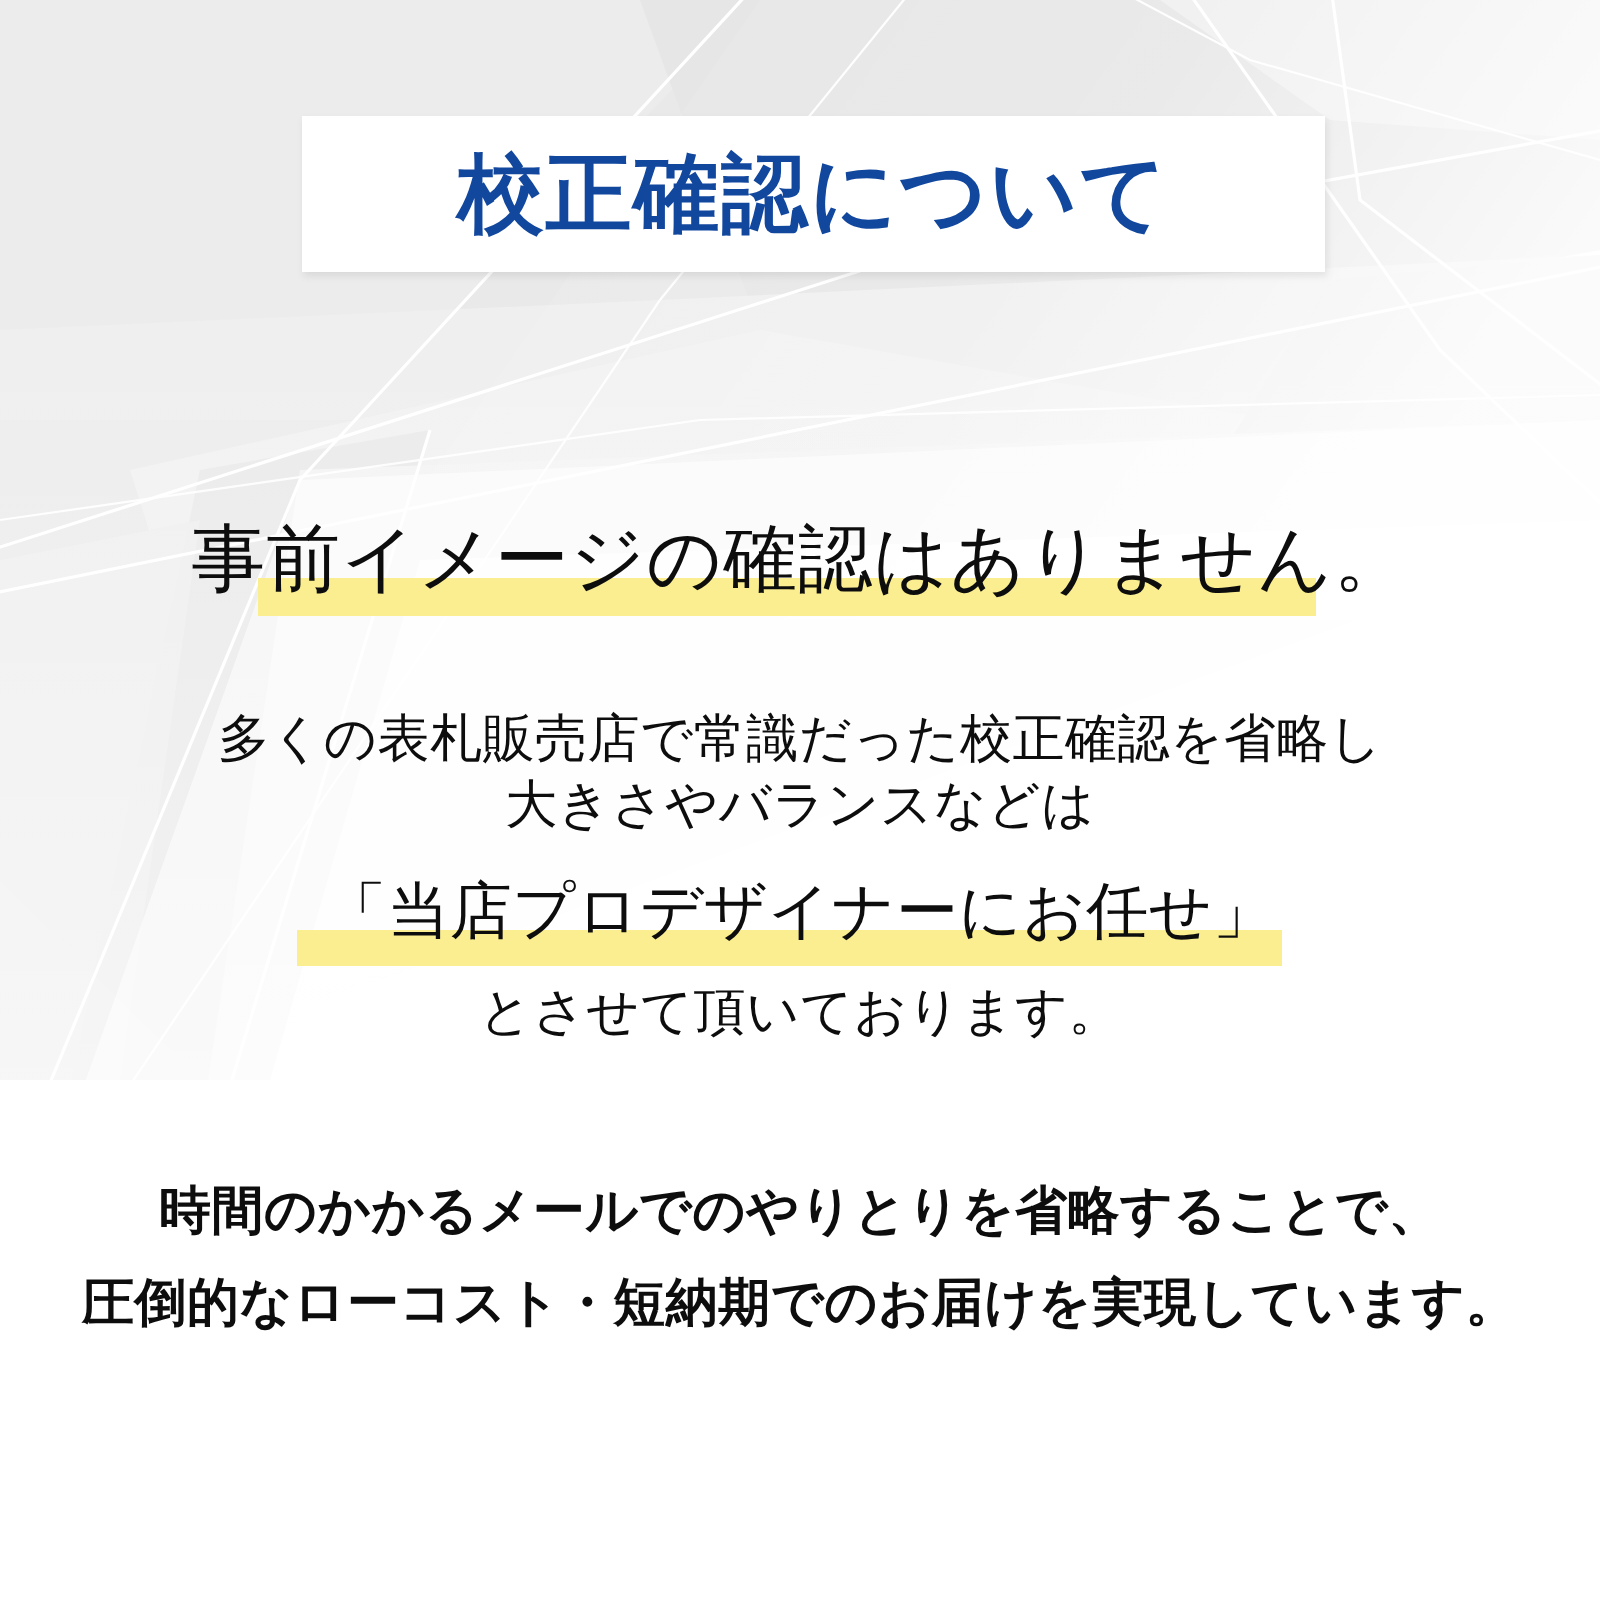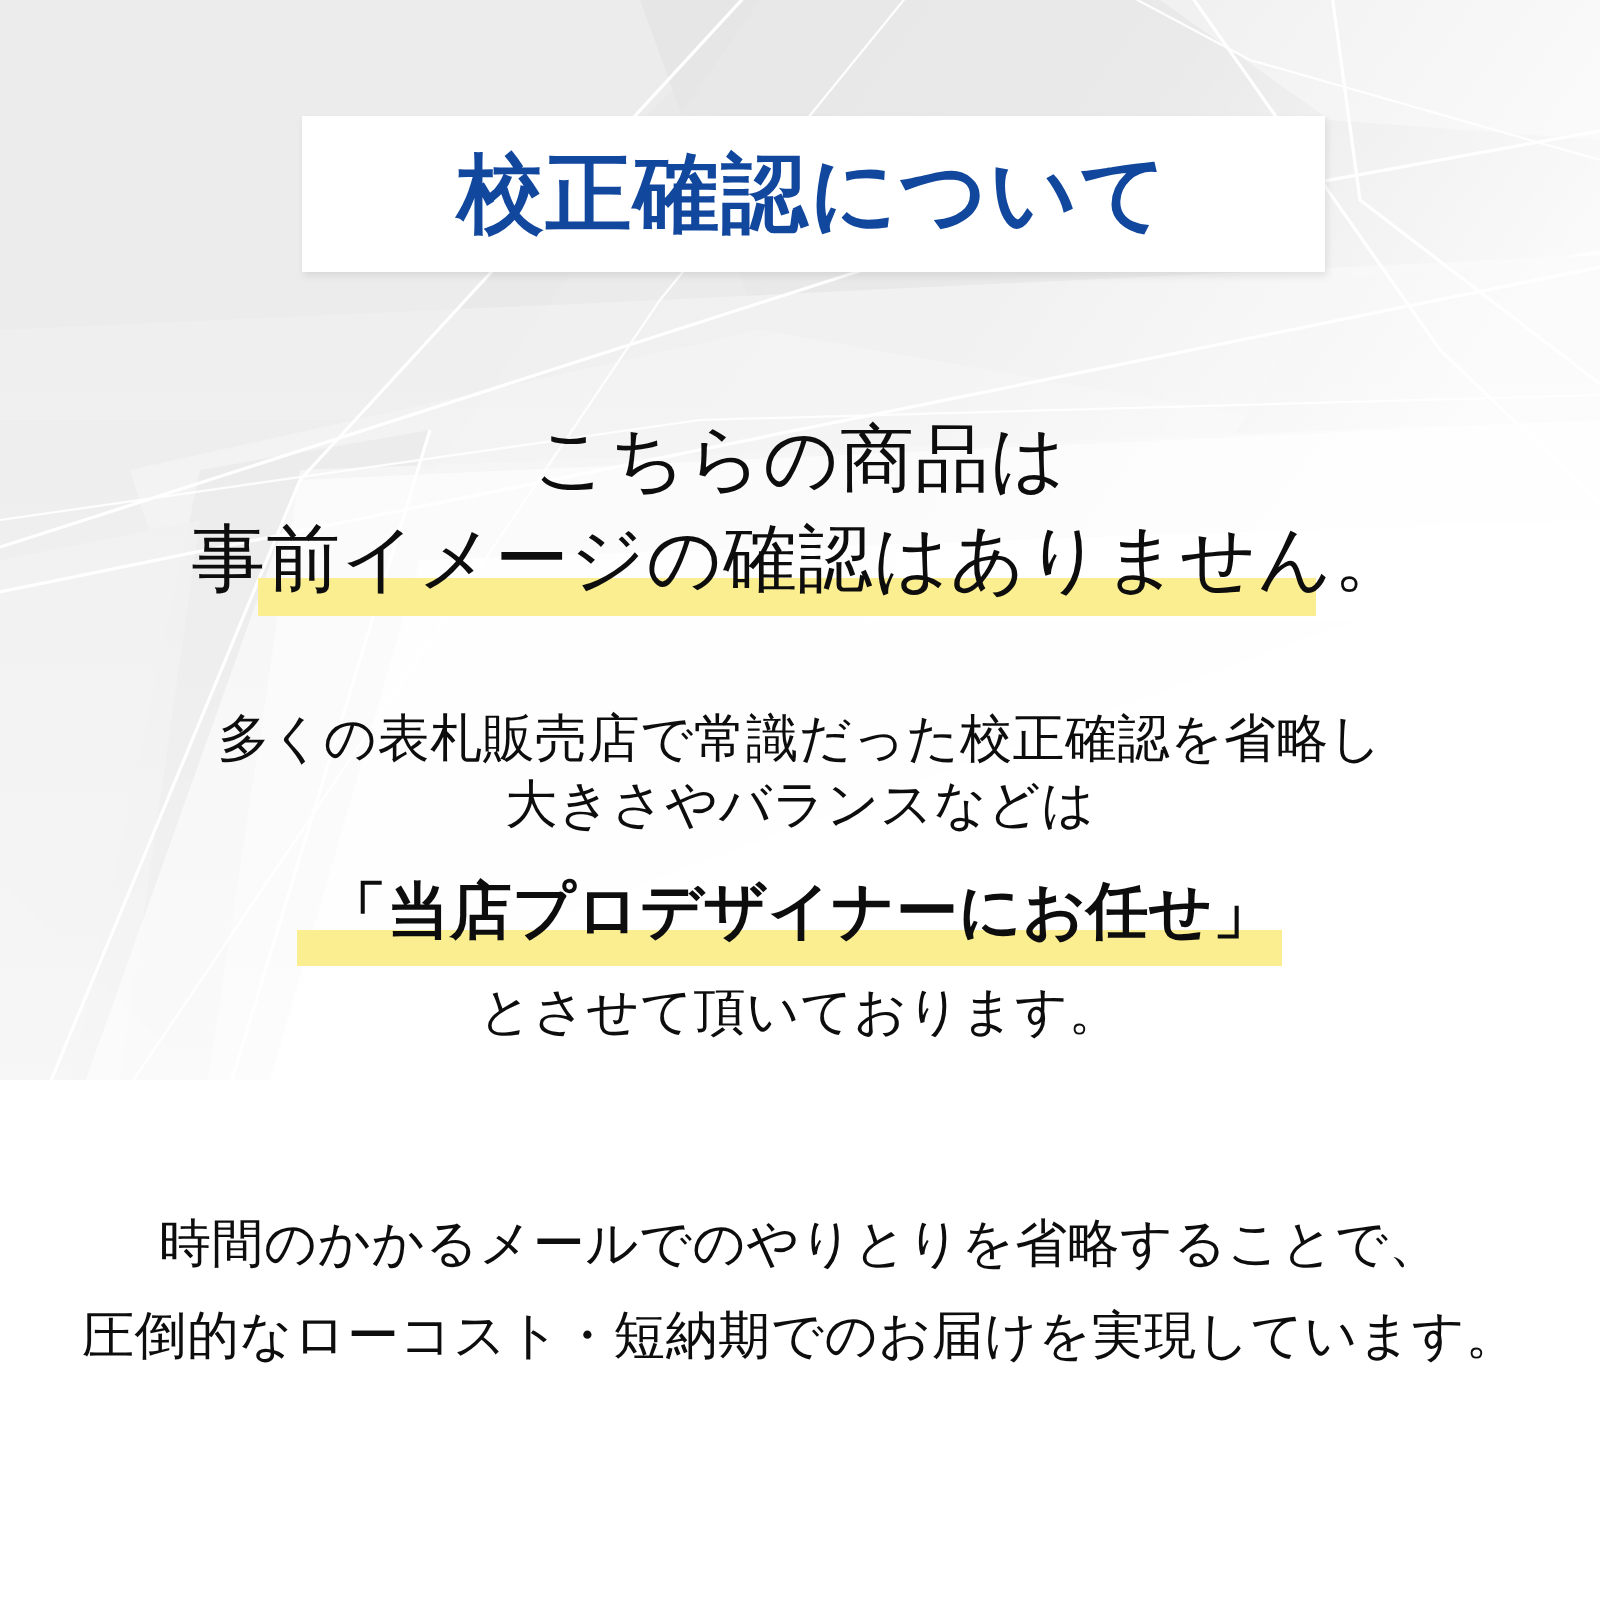--- a/index.html
+++ b/index.html
@@ -80,22 +80,22 @@
   
   .hl-band {
     position: absolute;
     z-index: 1;
     background: #FAEE90;
   }
 
   
   .lead  { font-size: 74px; font-weight: 400; letter-spacing: 1px; }
   .body  { font-size: 52px; font-weight: 400; letter-spacing: 0.5px; }
-  .quote { font-size: 62px; font-weight: 700; letter-spacing: 0.5px; }
-  .foot  { font-size: 52px; font-weight: 400; letter-spacing: 0.5px; margin-top: 33px; }
+  .quote { font-size: 62px; font-weight: 400; letter-spacing: 0.5px; }
+  .foot  { font-size: 52px; font-weight: 700; letter-spacing: 0.5px; }
 </style>
 </head>
 <body>
 
 <div id="page">
 
   <svg id="bg-texture" viewBox="0 0 1600 1600" xmlns="http://www.w3.org/2000/svg">
     <rect x="0" y="0" width="1600" height="1600" fill="#ffffff"></rect>
 
     <polygon points="0,0 1600,0 1600,250 700,420 0,560" fill="#E9E9E9"></polygon>
@@ -139,23 +139,20 @@
     <rect x="0" y="330" width="1600" height="1270" fill="url(#fadeDown)"></rect>
     <polygon points="760,0 1600,0 1600,620 330,620" fill="url(#fadeRight)"></polygon>
     <polygon points="300,480 1600,420 1600,1600 0,1600 0,1320" fill="#ffffff" opacity="0.55"></polygon>
     <polygon points="420,560 1600,520 1600,1600 120,1600" fill="#ffffff" opacity="0.8"></polygon>
     <rect x="0" y="1080" width="1600" height="520" fill="#ffffff"></rect>
   </svg>
 
   <div id="title-card"></div>
   <div id="title-text" style="color: rgb(18, 71, 158);">校正確認について</div>
 
-  <div class="line lead" style="top:422px;">
-    <span class="txt">こちらの商品は</span>
-  </div>
 
   <div class="hl-band" style="left: 258px; top: 578px; width: 1058px; height: 38px; background: rgb(250, 238, 144);"></div>
   <div class="line body" style="top:712px;">
     <span class="txt">多くの表札販売店で常識だった校正確認を省略し</span>
   </div>
 
   <div class="line lead" style="top:522px;">
     <span class="txt">事前イメージの確認はありません。</span>
   </div>
 

